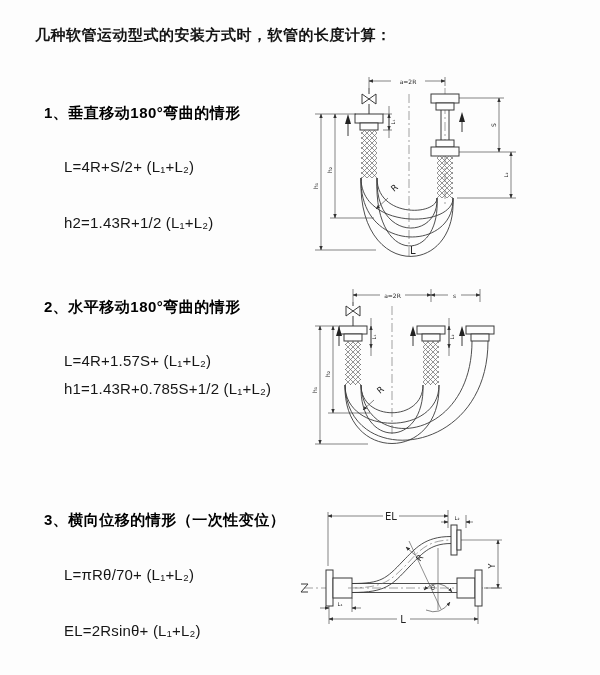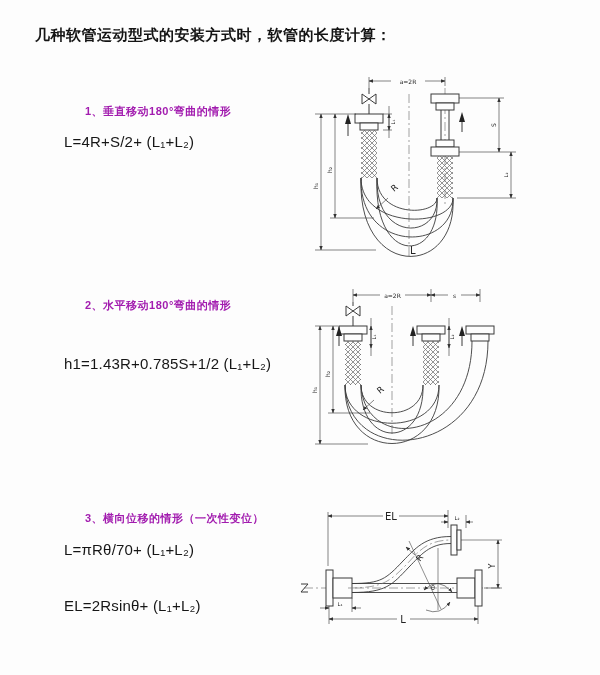--- a/index.html
+++ b/index.html
@@ -1,21 +1,21 @@
 <!DOCTYPE html>
 <html><head>
 <meta charset="utf-8">
 <style>
   * { margin:0; padding:0; box-sizing:border-box; }
   html,body { width:600px; height:675px; }
   body { background:#ffffff; font-family:"Liberation Sans","DejaVu Sans",sans-serif; }
   .page { position:relative; width:600px; height:675px; background:#fdfdfd; overflow:hidden; }
   .doc-title { position:absolute; left:35px; top:26px; font-size:15px; font-weight:700; color:#141414; letter-spacing:.5px; }
-  .sec-heading { position:absolute; left:44px; font-size:11px; font-weight:700; color:#a21caf; letter-spacing:.5px;margin-left:41px; }
-  .formula { position:absolute; left:64px; font-size:15px; font-weight:500; color:#161616; letter-spacing:.2px; }
+  .sec-heading { position:absolute; left:44px; font-size:15px; font-weight:700; color:#000000; letter-spacing:.5px; }
+  .formula { position:absolute; left:64px; font-size:15px; font-weight:500; color:#161616; letter-spacing:.2px;margin-top:25px; }
   svg.diagram { position:absolute; }
   svg text { fill:#222; font-family:"DejaVu Sans",sans-serif; }
   .med   { stroke:#3a3a3a; stroke-width:1;   fill:none; }
   .hose  { stroke:#3a3a3a; stroke-width:.9;  fill:none; }
   .thin  { stroke:#444;    stroke-width:.6;  fill:none; }
   .dim   { stroke:#333;    stroke-width:.6;  fill:none; }
   .cl    { stroke:#787878; stroke-width:.7;  fill:none; stroke-dasharray:9 3 2 3; }
   .flange{ fill:#fdfdfd;   stroke:#3a3a3a;   stroke-width:1; }
   .arrowfill { fill:#222; stroke:none; }
   .dimtext { font-size:6px; }
@@ -24,22 +24,24 @@
 </style>
 </head>
 <body>
 
 <div class="page">
 
   <div class="doc-title">几种软管运动型式的安装方式时，软管的长度计算：</div>
 
   <div class="sec-heading" style="top:104px">1、垂直移动180°弯曲的情形</div>
   <div class="formula" style="top:133px">L=4R+S/2+ (L₁+L₂)</div>
+  <div class="formula" style="top:189px">h2=1.43R+1/2 (L₁+L₂)</div>
 
   <div class="sec-heading" style="top:298px">2、水平移动180°弯曲的情形</div>
+  <div class="formula" style="top:327px">L=4R+1.57S+ (L₁+L₂)</div>
   <div class="formula" style="top:355px">h1=1.43R+0.785S+1/2 (L₁+L₂)</div>
 
   <div class="sec-heading" style="top:511px">3、横向位移的情形（一次性变位）</div>
   <div class="formula" style="top:541px">L=πRθ/70+ (L₁+L₂)</div>
   <div class="formula" style="top:597px">EL=2Rsinθ+ (L₁+L₂)</div>
 
   <svg class="diagram" style="left:312px; top:68px" width="272" height="194" viewBox="0 0 272 194">
     <defs>
       <marker id="ar1" viewBox="0 0 10 10" refX="9" refY="5" markerWidth="7.5" markerHeight="7.5" orient="auto-start-reverse">
         <path d="M0,1.2 L10,5 L0,8.8 z" fill="#333"></path>

